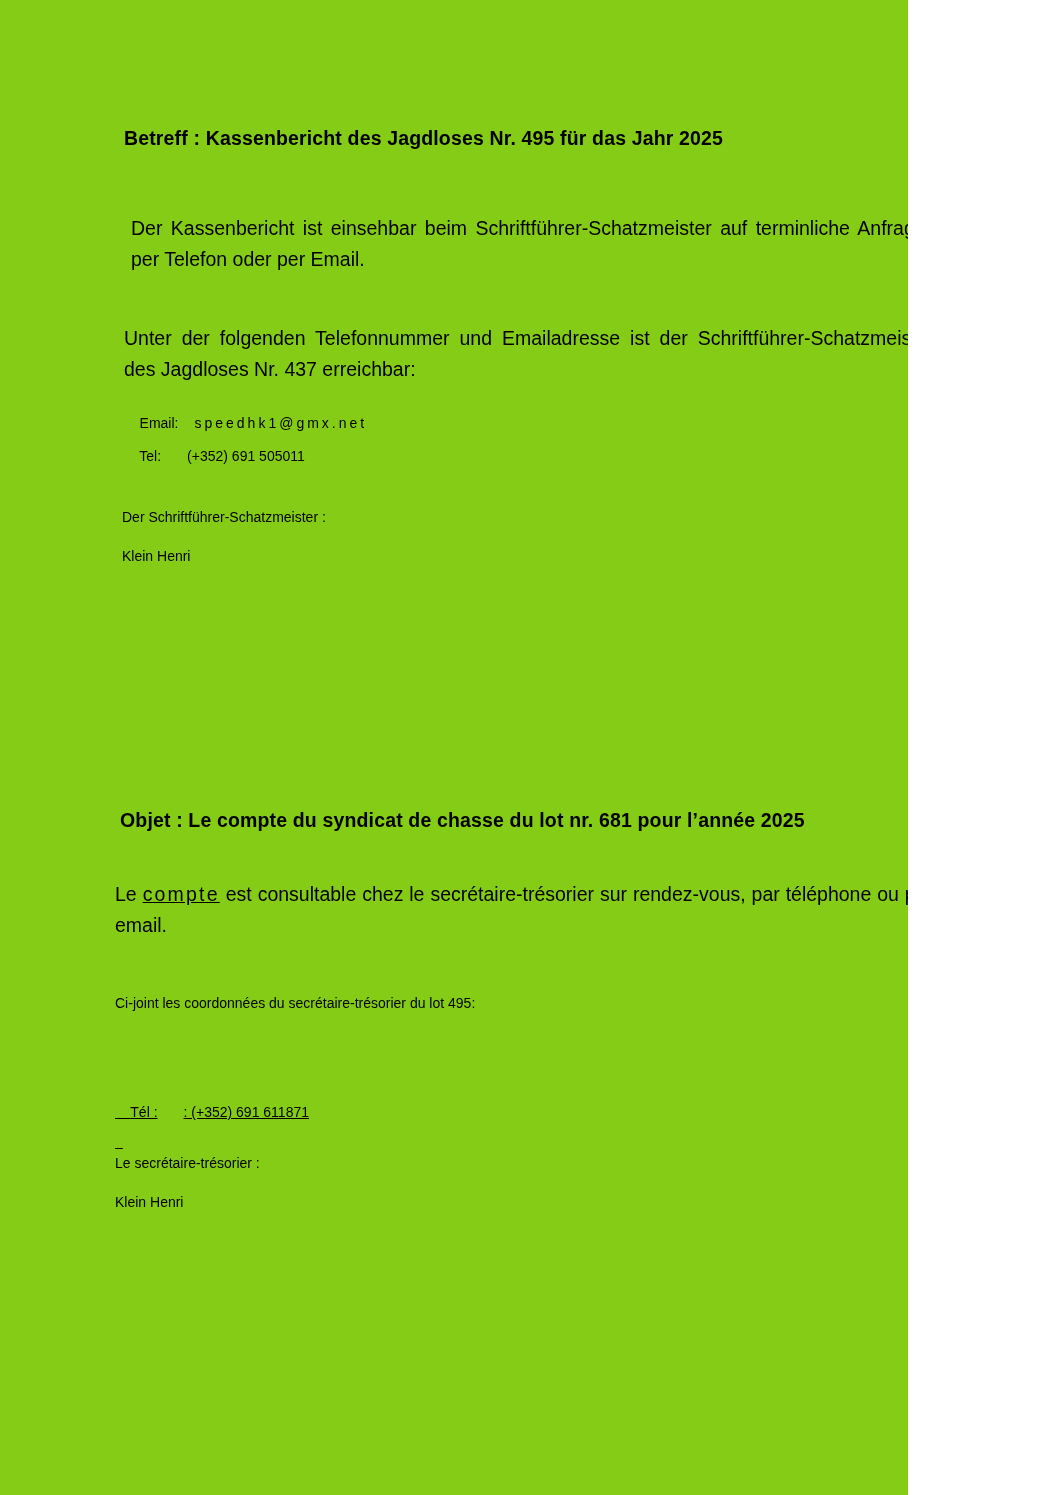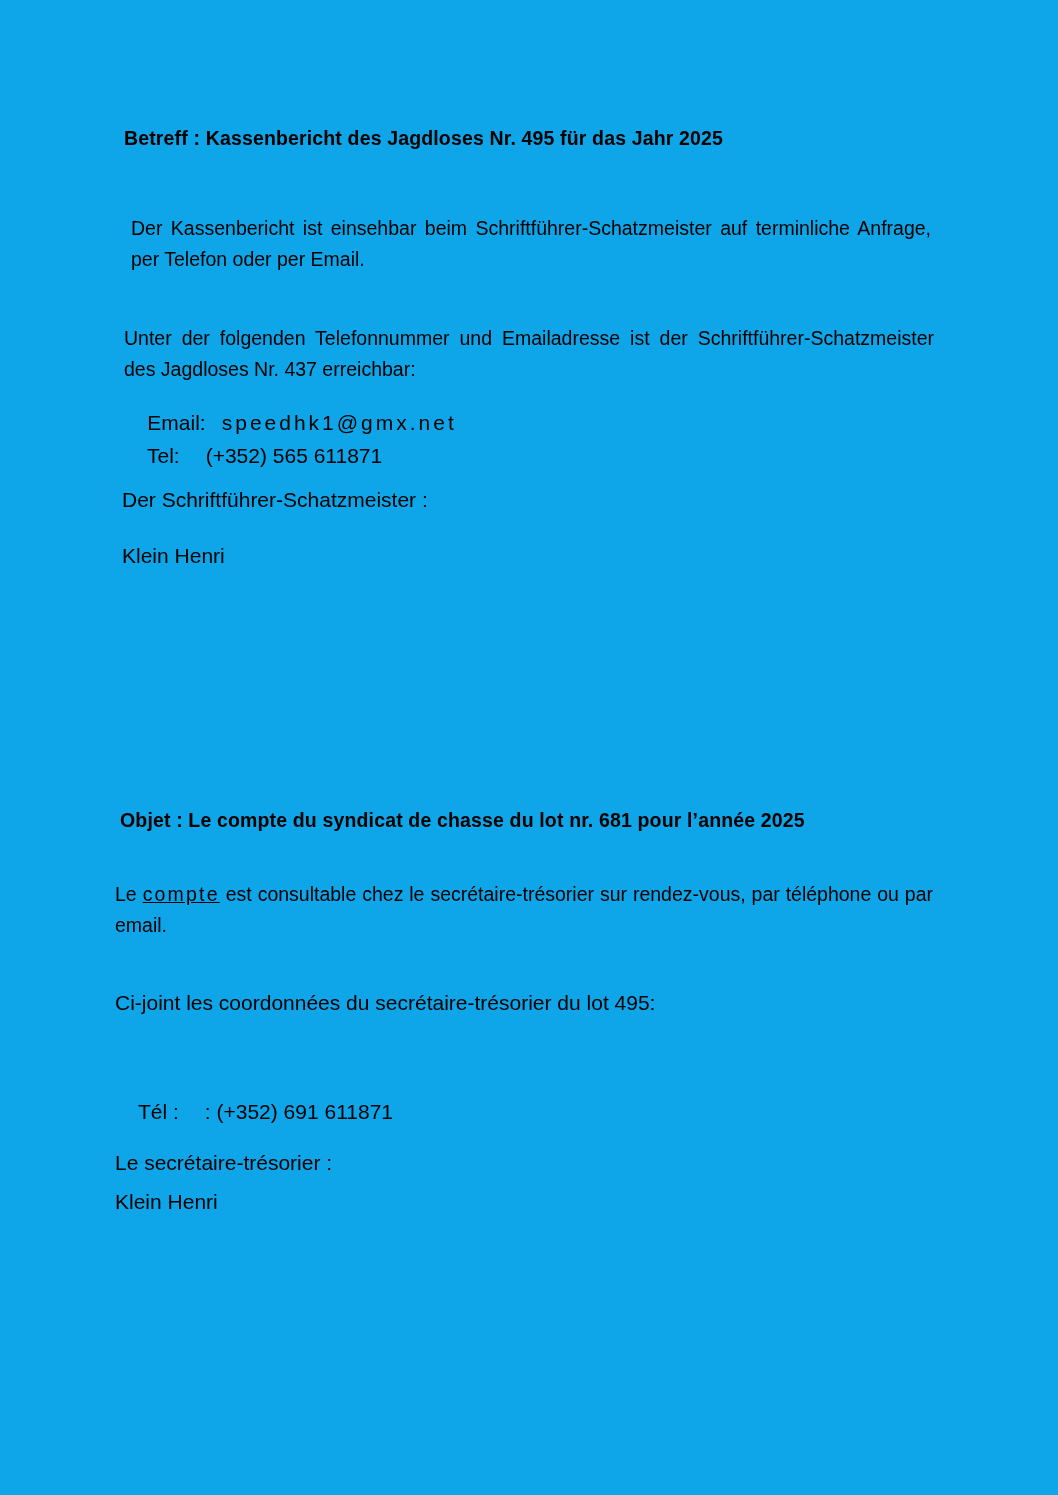--- a/index.html
+++ b/index.html
@@ -8,23 +8,23 @@
     padding: 0;
     background: #ffffff;
   }
   body {
     font-family: "Liberation Sans", sans-serif;
     color: #000000;
     -webkit-font-smoothing: antialiased;
   }
   .page {
     position: relative;
-    width: 1058px;
+    width: 908px;
     height: 1495px;
-    background: #0ea5e9;
+    background: #84cc16;
     overflow: hidden;
     box-sizing: border-box;
     padding-left: 28px;
   }
 
   
   .blk {
     position: absolute;
     font-size: 19.5px;
     line-height: 30px;
@@ -38,68 +38,68 @@
   }
   .para {
     text-align: justify;
     text-justify: inter-word;
     font-size: 19.5px;
     line-height: 31px;
     margin-top: 24px;
   }
   .line {
     white-space: pre;
-    font-size: 21px;
+    font-size: 14px;
     line-height: 30px;
   }
   .spaced {
     letter-spacing: 3.0px;
   }
   .spaced-sm {
     letter-spacing: 2.2px;
     text-decoration: underline;
   }
   .gap-sm { display: inline-block; width: 16px; }
   .gap-md { display: inline-block; width: 26px; }
 
   
   #de-heading      { left: 124px; top: 123px; }
   #de-para-1       { left: 131px; top: 189px; width: 800px; }
   #de-para-2       { left: 124px; top: 299px; width: 810px; }
   #de-email-line   { left: 124px; top: 378px; }
   #de-tel-line     { left: 124px; top: 411px; }
-  #de-sign-role    { left: 122px; top: 485px; }
+  #de-sign-role    { left: 122px; top: 502px; }
   #de-sign-name    { left: 122px; top: 541px; }
 
   
   #fr-heading      { left: 120px; top: 805px; }
   #fr-para-1       { left: 115px; top: 855px; width: 818px; }
   #fr-contact-intro{ left: 115px; top: 988px; }
   #fr-email-line   { left: 115px; top: 1029px; }
-  #fr-tel-line     { left: 115px; top: 1067px; }
+  #fr-tel-line     { left: 115px; top: 1067px; text-decoration: underline; }
   #fr-sign-role    { left: 115px; top: 1148px; text-align: center; }
   #fr-sign-name    { left: 115px; top: 1187px; }
 </style>
 </head>
 <body>
 
 <div class="page">
 
   <div class="blk heading" id="de-heading">Betreff : Kassenbericht des Jagdloses Nr. 495 für das Jahr 2025</div>
 
   <div class="blk para" id="de-para-1">Der Kassenbericht ist einsehbar beim Schriftführer-Schatzmeister auf terminliche Anfrage, per Telefon oder per Email.</div>
 
   <div class="blk para" id="de-para-2">Unter der folgenden Telefonnummer und Emailadresse ist der Schriftführer-Schatzmeister des Jagdloses Nr. 437 erreichbar:</div>
 
   <div class="blk line" id="de-email-line">
     <span>Email:</span><span class="gap-sm"></span><span class="spaced">speedhk1@gmx.net</span>
   </div>
 
   <div class="blk line" id="de-tel-line">
-    <span>Tel:</span><span class="gap-md"></span><span>(+352) 565 611871</span>
+    <span>Tel:</span><span class="gap-md"></span><span>(+352) 691 505011</span>
   </div>
 
   <div class="blk line" id="de-sign-role">Der Schriftführer-Schatzmeister :</div>
 
   <div class="blk line" id="de-sign-name">Klein Henri</div>
 
   <div class="blk heading" id="fr-heading">Objet : Le compte du syndicat de chasse du lot nr. 681 pour l’année 2025</div>
 
   <div class="blk para" id="fr-para-1">
     <span>Le</span>

